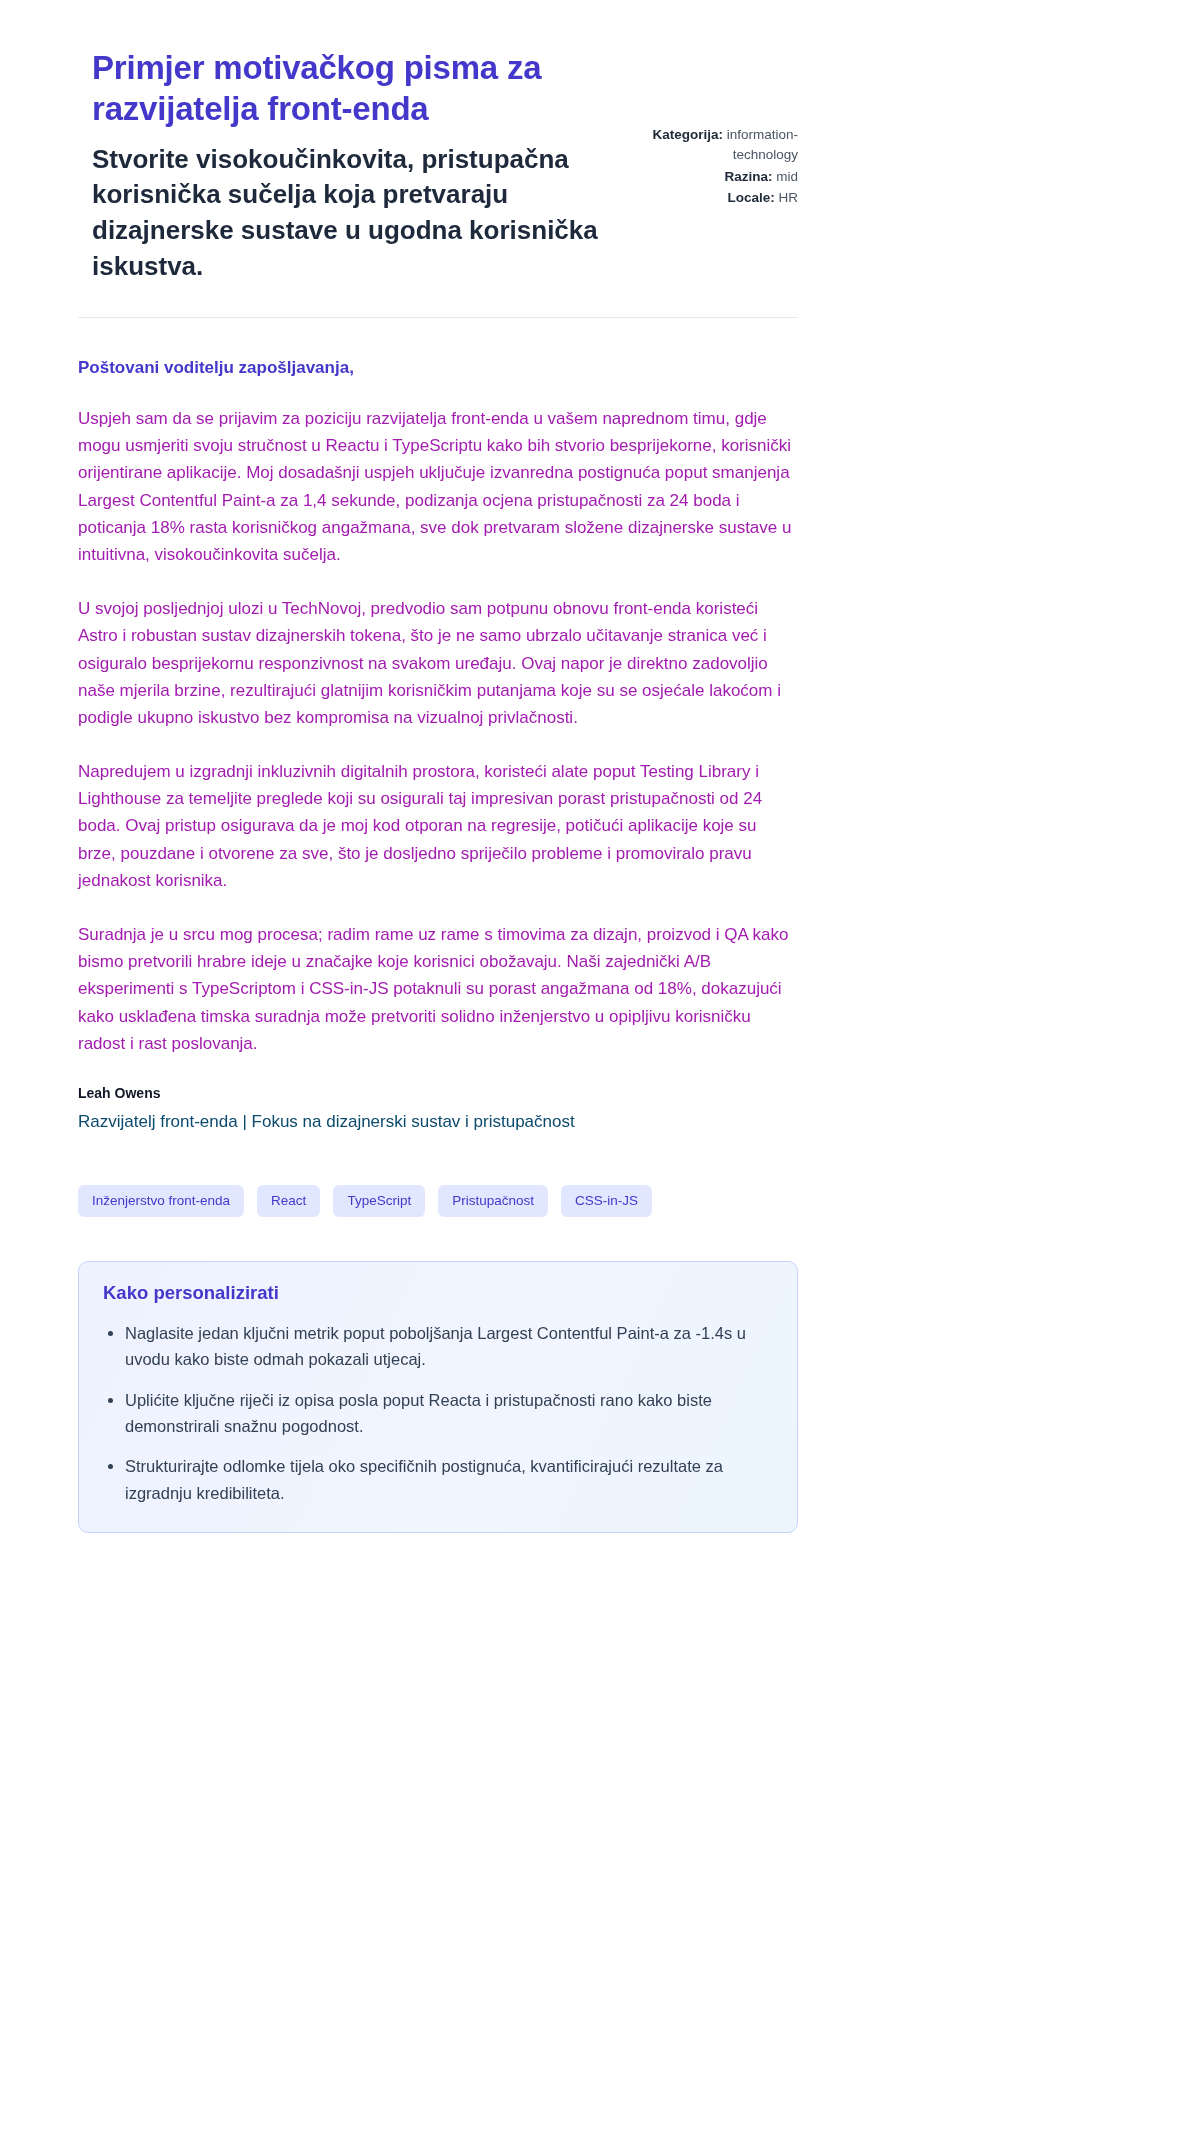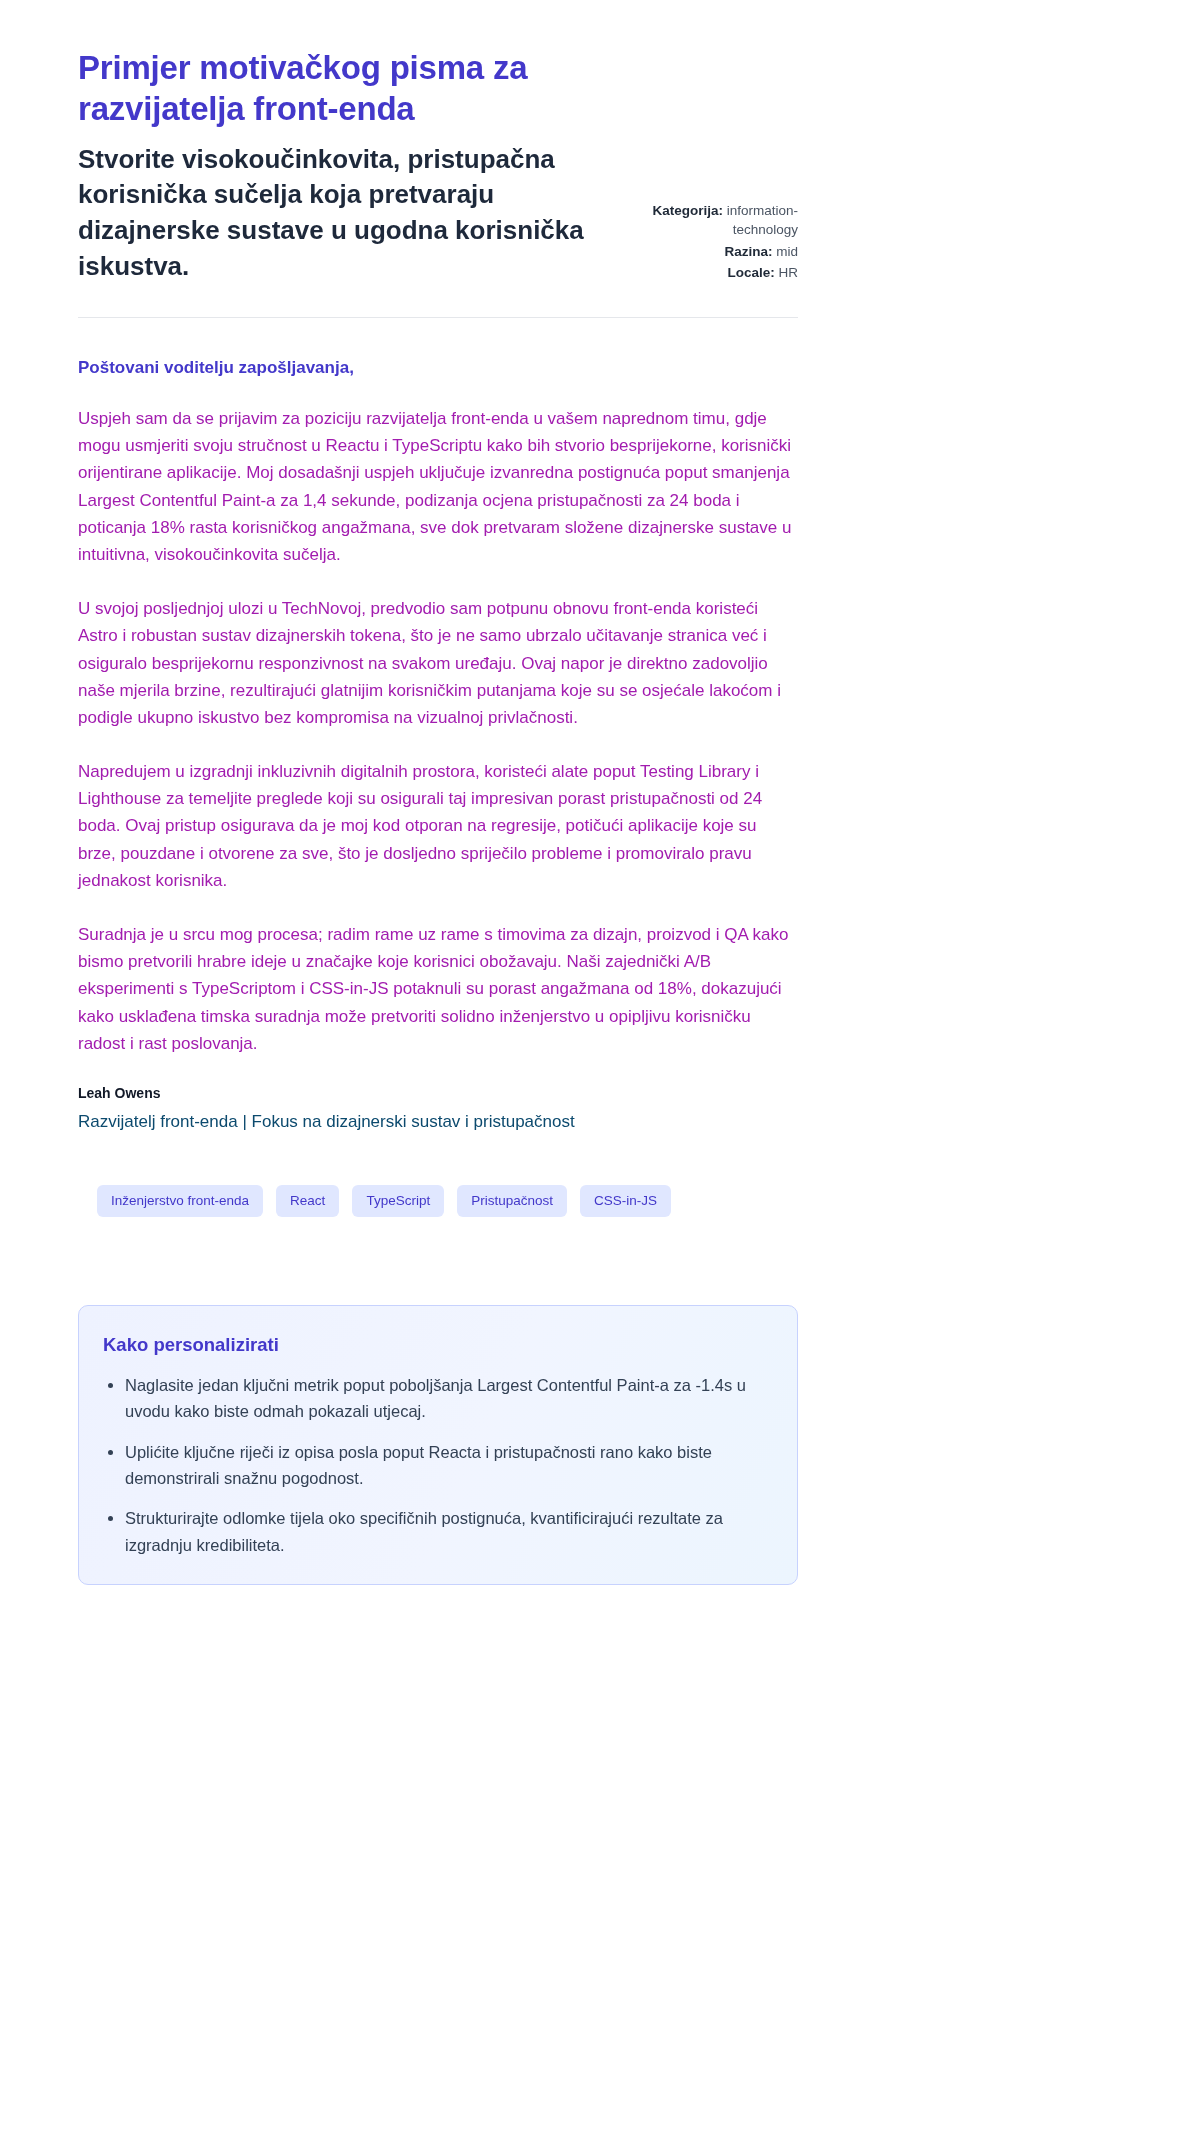--- a/index.html
+++ b/index.html
@@ -12,21 +12,21 @@
   }
   body { min-height: 2153px; width: 1200px; }
 
   .page {
     width: 720px;
     margin-left: 78px;
     padding-top: 47px;
   }
 
   
-  .header { display: flex; justify-content: space-between; align-items: flex-end; }
+  .header { display: flex; justify-content: space-between; align-items: center; margin-left: 14px; }
   .header-left { width: 510px; }
   h1.title {
     margin: 0;
     font-size: 33px;
     line-height: 1.25;
     font-weight: 700;
     color: #4338ca;
     letter-spacing: -0.2px;
   }
   p.subtitle {
@@ -74,39 +74,39 @@
     color: #111827;
   }
   .sig-role {
     margin: 8px 0 0 0;
     font-size: 17px;
     line-height: 1.55;
     color: #0c4a6e;
   }
 
   
-  .tags { margin-top: 50px; display: flex; flex-wrap: wrap; gap: 13px; margin-left: 19px; }
+  .tags { margin-top: 50px; display: flex; flex-wrap: wrap; gap: 13px; }
   .tag {
     display: inline-block;
     background: #e0e7ff;
     color: #4338ca;
     font-size: 13.5px;
     line-height: 1;
     padding: 9px 14px;
     border-radius: 6px;
     white-space: nowrap;
   }
 
   
   .personalize-card {
-    margin-top: 88px;
+    margin-top: 44px;
     border: 1px solid #c7d2fe;
     border-radius: 10px;
     background: linear-gradient(115deg, #eef2ff 0%, #f1f5ff 55%, #ecf5fe 100%);
-    padding: 28px 28px 26px 24px;
+    padding: 20px 28px 26px 24px;
   }
   .personalize-card h2 {
     margin: 0 0 16px 0;
     font-size: 18.5px;
     font-weight: 700;
     color: #4338ca;
   }
   .personalize-card ul {
     margin: 0;
     padding-left: 22px;

